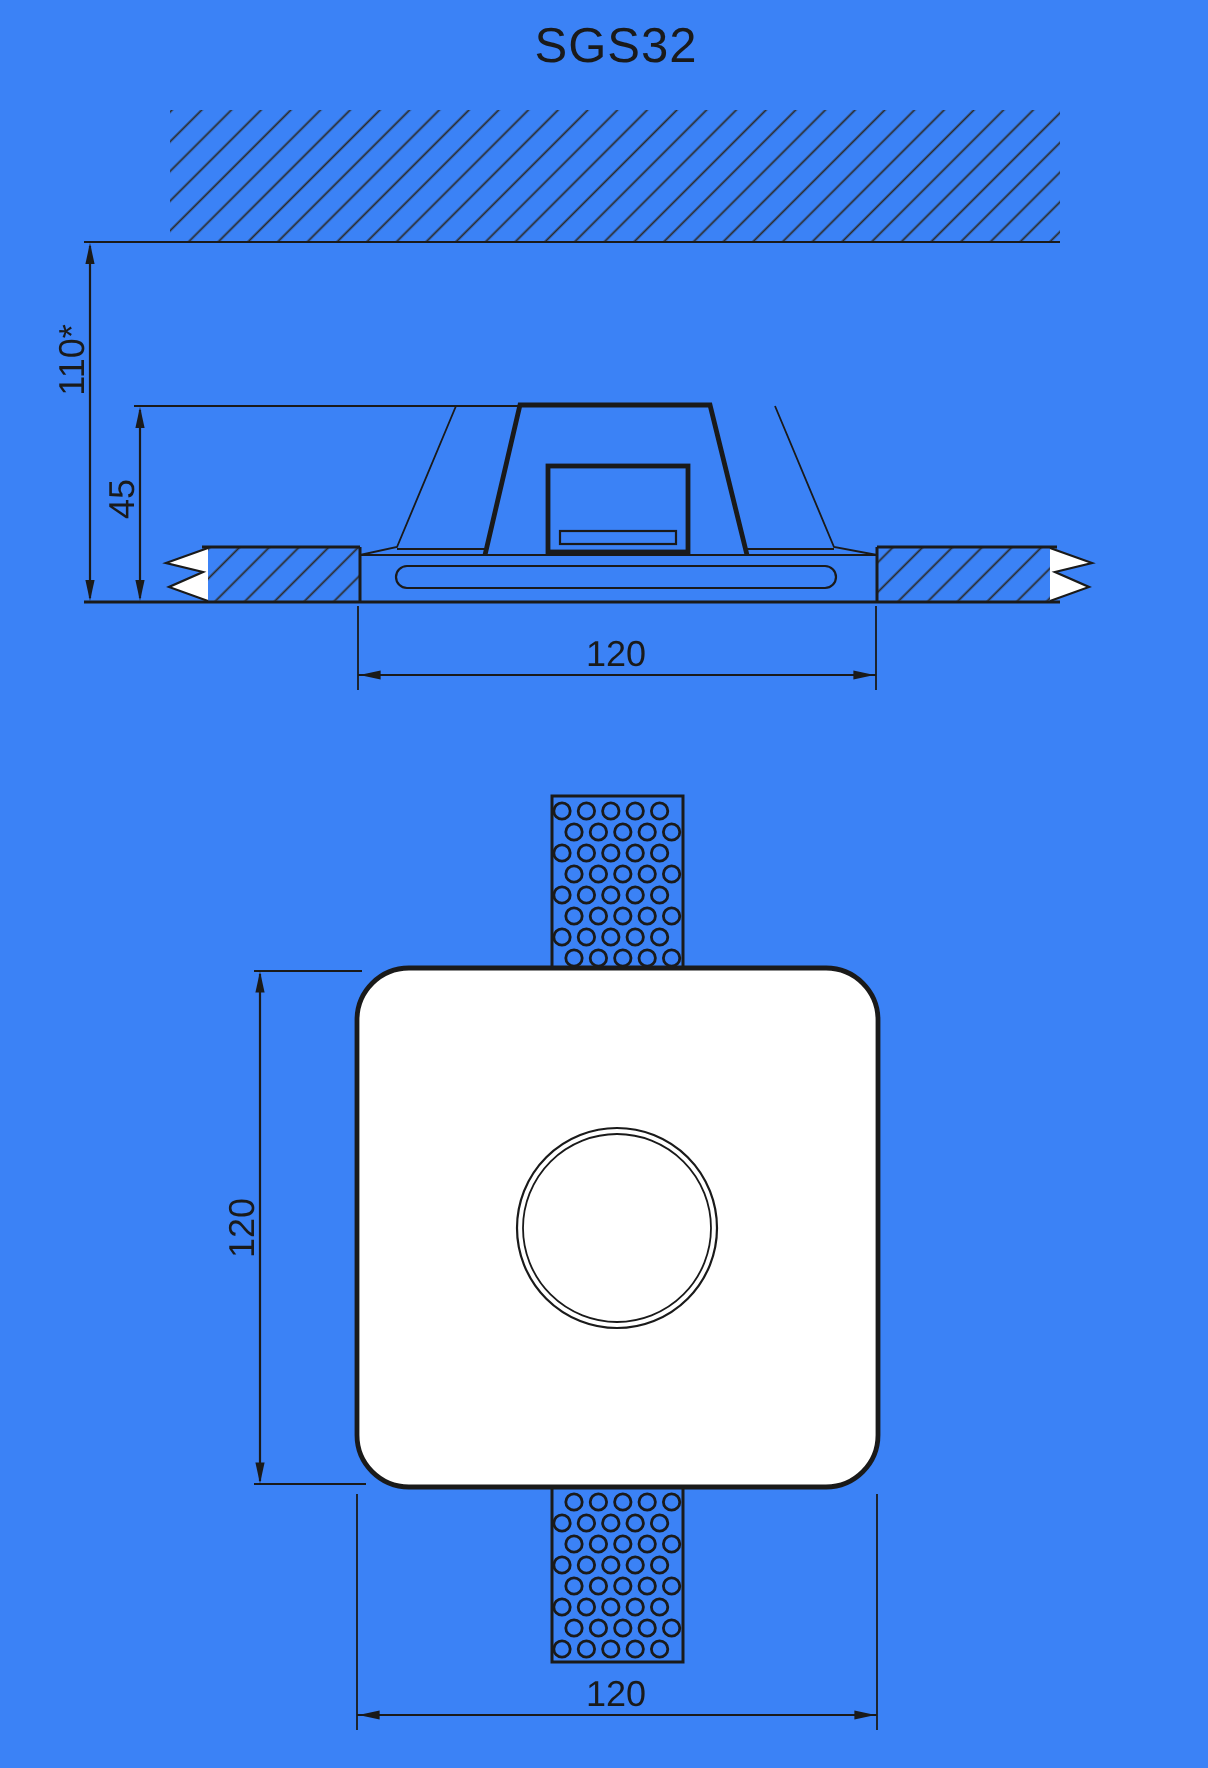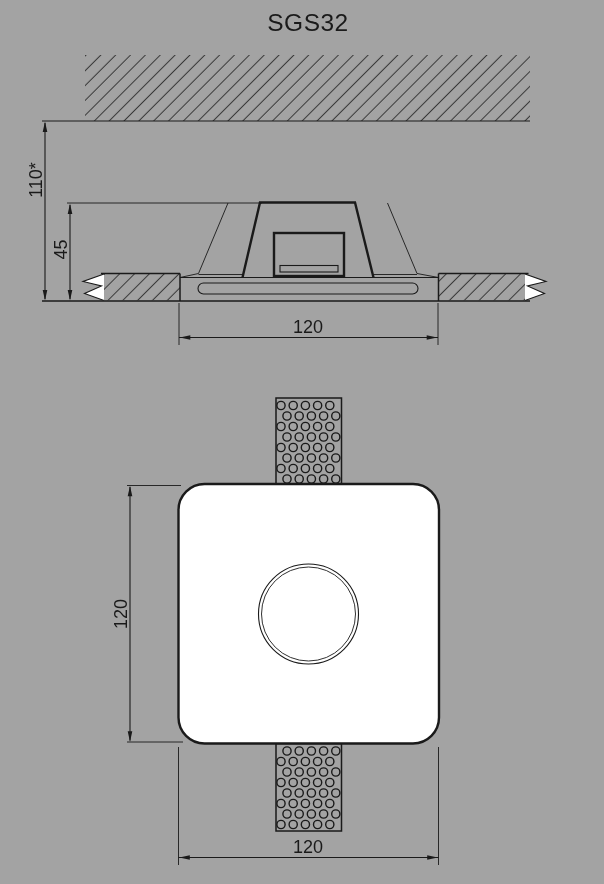--- a/index.html
+++ b/index.html
@@ -1,17 +1,17 @@
 <!DOCTYPE html>
 <html><head>
 <meta charset="utf-8">
 <style>
   html, body { margin: 0; padding: 0; background: #ffffff; }
   .page {
-    width: 604px; height: 884px; background: #a3a3a3; position: relative;
+    width: 604px; height: 884px; background: #3b82f6; position: relative;
     font-family: "Liberation Sans", sans-serif; overflow: hidden;
   }
   svg { display: block; }
   .ln-x    { stroke: #1a1a1a; stroke-width: 0.9; fill: none; }
   .ln-thin { stroke: #1a1a1a; stroke-width: 1.1; fill: none; }
   .ln-med  { stroke: #1a1a1a; stroke-width: 1.5; fill: none; }
   .ln-thick{ stroke: #1a1a1a; stroke-width: 2.4; fill: none; }
   .arrow   { fill: #1a1a1a; stroke: none; }
   .hatched { fill: url(#hatch); stroke: none; }
   .whitefill { fill: #ffffff; }

